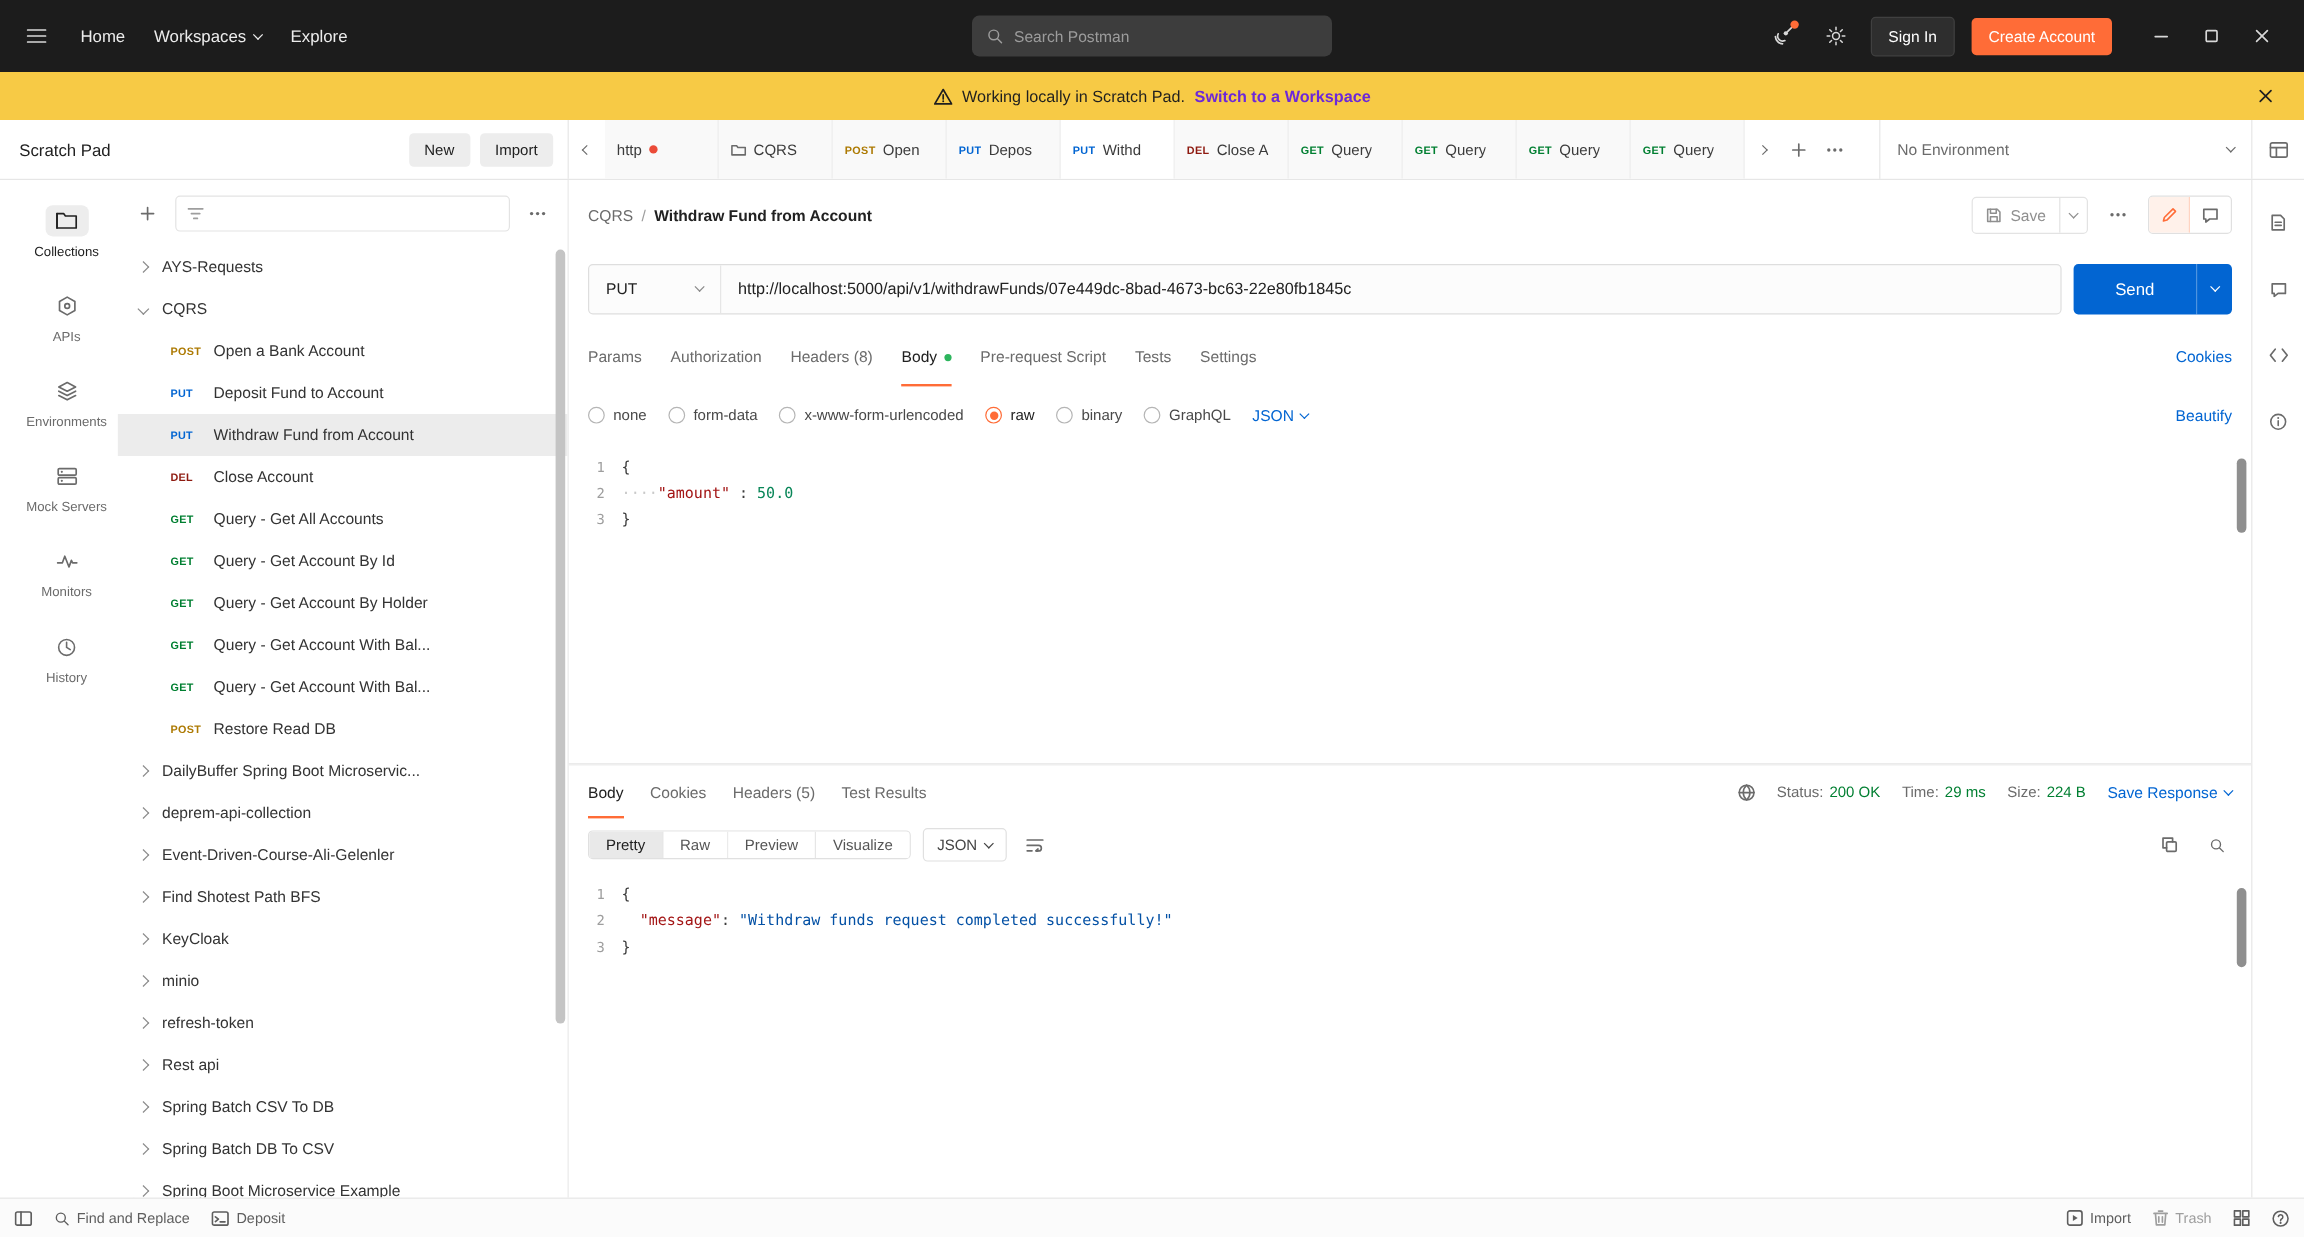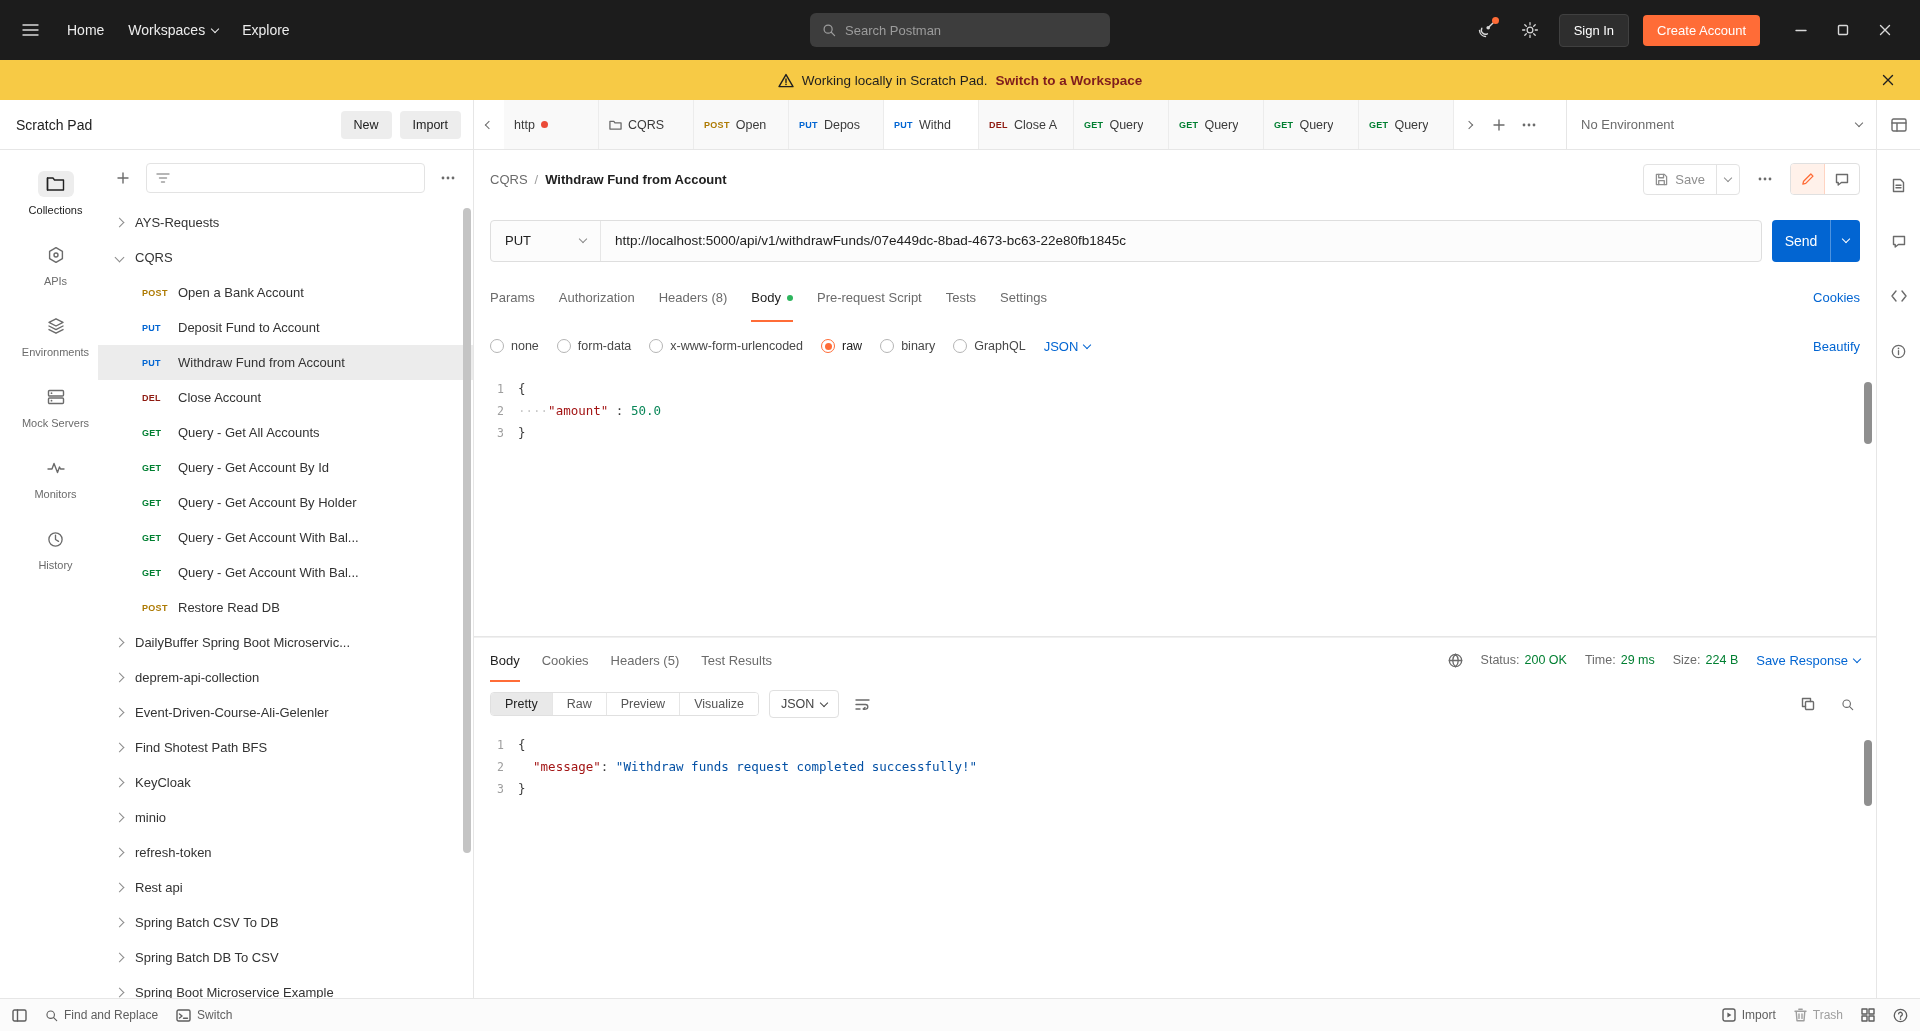--- a/index.html
+++ b/index.html
@@ -17,21 +17,21 @@
   .tb-right { margin-left:auto; display:flex; align-items:center; gap:14px; }
   .notif-wrap { position:relative; }
   .notif-dot { position:absolute; top:2px; right:2px; width:7px; height:7px; border-radius:50%; background:var(--accent,#ff6c37); }
   .signin-btn { background:#2e2e2e; border:1px solid #404040; border-radius:4px; padding:8px 14px; color:#fff; font-size:13px; }
   .create-btn { background:var(--accent,#ff6c37); border-radius:4px; padding:8px 14px; color:#fff; font-size:13px; }
   .win-controls { display:flex; align-items:center; gap:4px; margin-left:8px; }
   .win-controls .icon-btn { width:38px; height:34px; }
 
   
   .banner { position:absolute; top:60px; left:0; right:0; height:40px; background:var(--banner,#f7ca45); display:flex; align-items:center; justify-content:center; gap:8px; color:#1f1f1f; font-size:13.5px; }
-  .banner-link { font-weight:700; color:#7f1d1d; cursor:pointer;text-align:center; }
+  .banner-link { font-weight:700; color:#6d28d9; cursor:pointer;text-align:center; }
   .banner-close { position:absolute; right:14px; top:0; height:40px; width:36px; display:flex; align-items:center; justify-content:center; color:#1f1f1f; }
 
   
   .wsheader { position:absolute; top:100px; left:0; right:0; height:50px; background:#fff; border-bottom:1px solid #e6e6e6; display:flex; align-items:stretch; }
   .sb-head { width:474px; flex:none; display:flex; align-items:center; gap:8px; padding:0 12px 0 16px; border-right:1px solid #e6e6e6; }
   .ws-title { flex:1; font-size:14px; color:#212121; }
   .small-btn { background:#ededed; border-radius:4px; padding:7px 13px; font-size:12.5px; color:#212121; }
   .tabstrip { flex:1; display:flex; align-items:stretch; overflow:hidden; }
   .nav-btn { width:30px; flex:none; display:flex; align-items:center; justify-content:center; color:#6b6b6b; }
   #tabs { display:flex; align-items:stretch; overflow:hidden; }
@@ -80,21 +80,21 @@
   .ghost-btn { color:#6b6b6b; padding:6px; display:flex; align-items:center; }
   .edit-group { display:flex; border:1px solid #e0e0e0; border-radius:4px; overflow:hidden; }
   .edit-seg { width:34px; height:30px; display:flex; align-items:center; justify-content:center; color:#6b6b6b; }
   .edit-seg.accent { background:#fff1ea; border-right:1px solid #ffd4c2; color:var(--accent,#ff6c37); }
 
   .url-row { height:65px; flex:none; display:flex; align-items:center; gap:10px; padding:0 16px; }
   .method-url { flex:1; display:flex; height:42px; border:1px solid #dedede; border-radius:4px; background:#fcfcfc; overflow:hidden; }
   .method-sel { width:110px; flex:none; display:flex; align-items:center; justify-content:space-between; padding:0 14px; color:#212121; border-right:1px solid #e6e6e6; cursor:pointer; }
   .method-sel .cv { color:#8a8a8a; }
   .url-input { flex:1; display:flex; align-items:center; padding:0 14px; font-size:13.5px; color:#212121; white-space:nowrap; overflow:hidden; cursor:text; }
-  .send-btn { width:88px; flex:none; height:42px; background:var(--blue,#0265d2); border-radius:4px; color:#fff; display:flex; align-items:stretch; overflow:hidden; }
+  .send-btn { width:132px; flex:none; height:42px; background:var(--blue,#0265d2); border-radius:4px; color:#fff; display:flex; align-items:stretch; overflow:hidden; }
   .send-main { flex:1; display:flex; align-items:center; justify-content:center; font-size:14px; }
   .send-caret { width:30px; display:flex; align-items:center; justify-content:center; border-left:1px solid rgba(255,255,255,.3); }
 
   .req-tabs { height:49px; flex:none; display:flex; align-items:center; padding:0 16px; }
   .tabs-inline { display:flex; align-items:center; gap:24px; height:100%; }
   .rtab { height:100%; display:flex; align-items:center; gap:6px; color:#6b6b6b; font-size:13px; cursor:pointer; border-bottom:2px solid transparent; padding-top:2px; }
   .rtab.active { color:#212121; border-bottom-color:var(--accent,#ff6c37); }
   .green-dot { width:6px; height:6px; border-radius:50%; background:#2db55d; }
   .link { color:var(--blue,#0265d2); cursor:pointer; font-size:13px; display:inline-flex; align-items:center; gap:6px; }
   .right-push { margin-left:auto; }
@@ -815,21 +815,21 @@
         </span>
       <span>Find and Replace</span>
     </button>
     <button class="sb-item">
       <span>
           <svg width="15" height="13" viewBox="0 0 15 13">
             <rect x="1" y="1" width="13" height="11" rx="1.5" fill="none" stroke="currentColor" stroke-width="1.4" stroke-linecap="round" stroke-linejoin="round"></rect>
             <path d="M3.5 5l2.5 2-2.5 2M7.5 9.2h4" fill="none" stroke="currentColor" stroke-width="1.4" stroke-linecap="round" stroke-linejoin="round"></path>
           </svg>
         </span>
-      <span>Switch</span>
+      <span>Deposit</span>
     </button>
     <div class="sb-right">
       <button class="sb-item">
         <span>
             <svg width="14" height="14" viewBox="0 0 14 14">
               <rect x="1" y="1" width="12" height="12" rx="2" fill="none" stroke="currentColor" stroke-width="1.4" stroke-linecap="round" stroke-linejoin="round"></rect>
               <path d="M5.4 4.4l4 2.6-4 2.6z" fill="currentColor"></path>
             </svg>
           </span>
         <span>Import</span>

